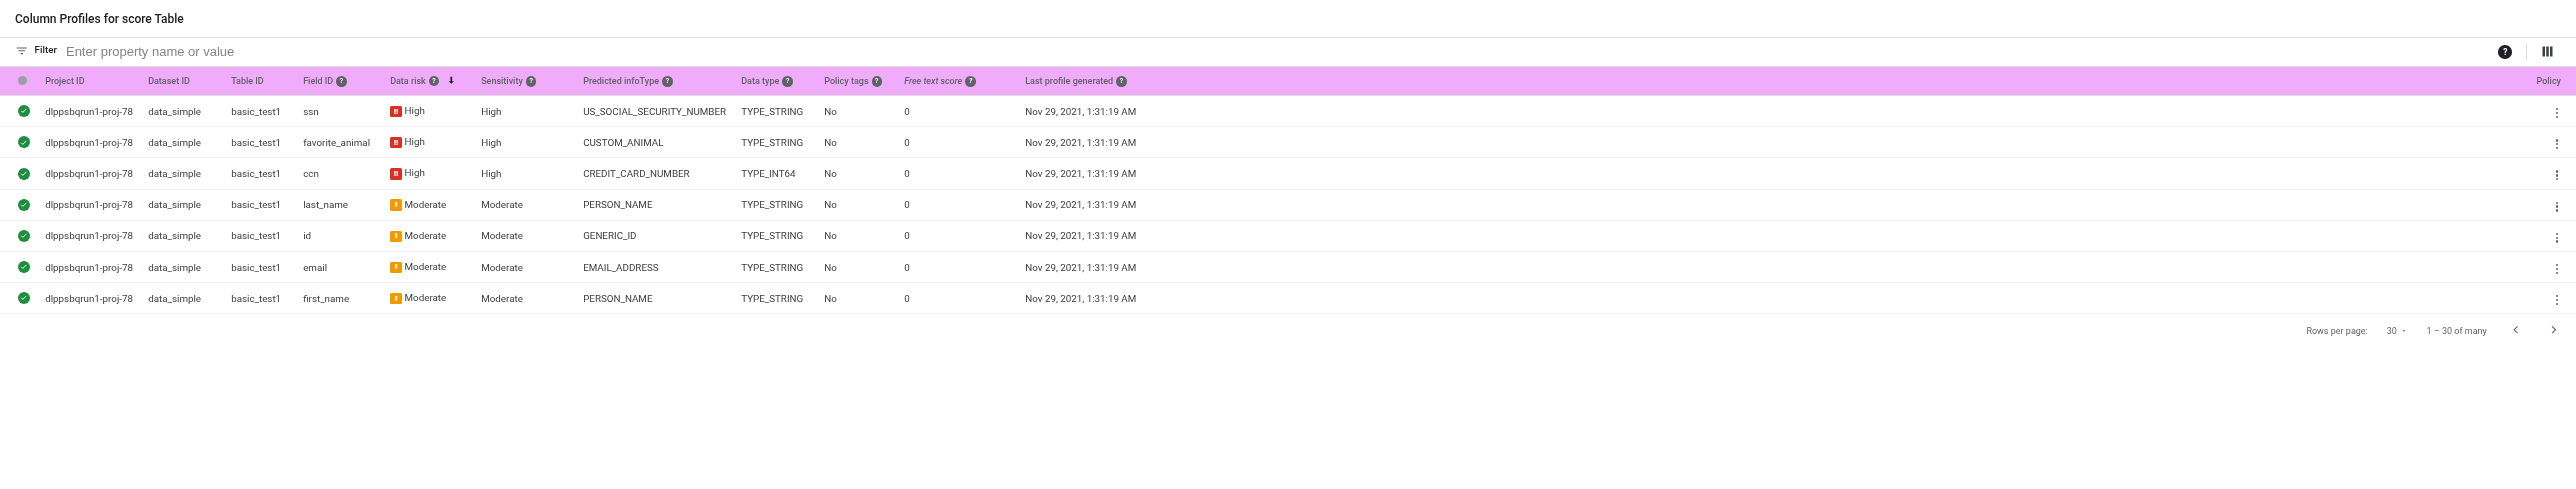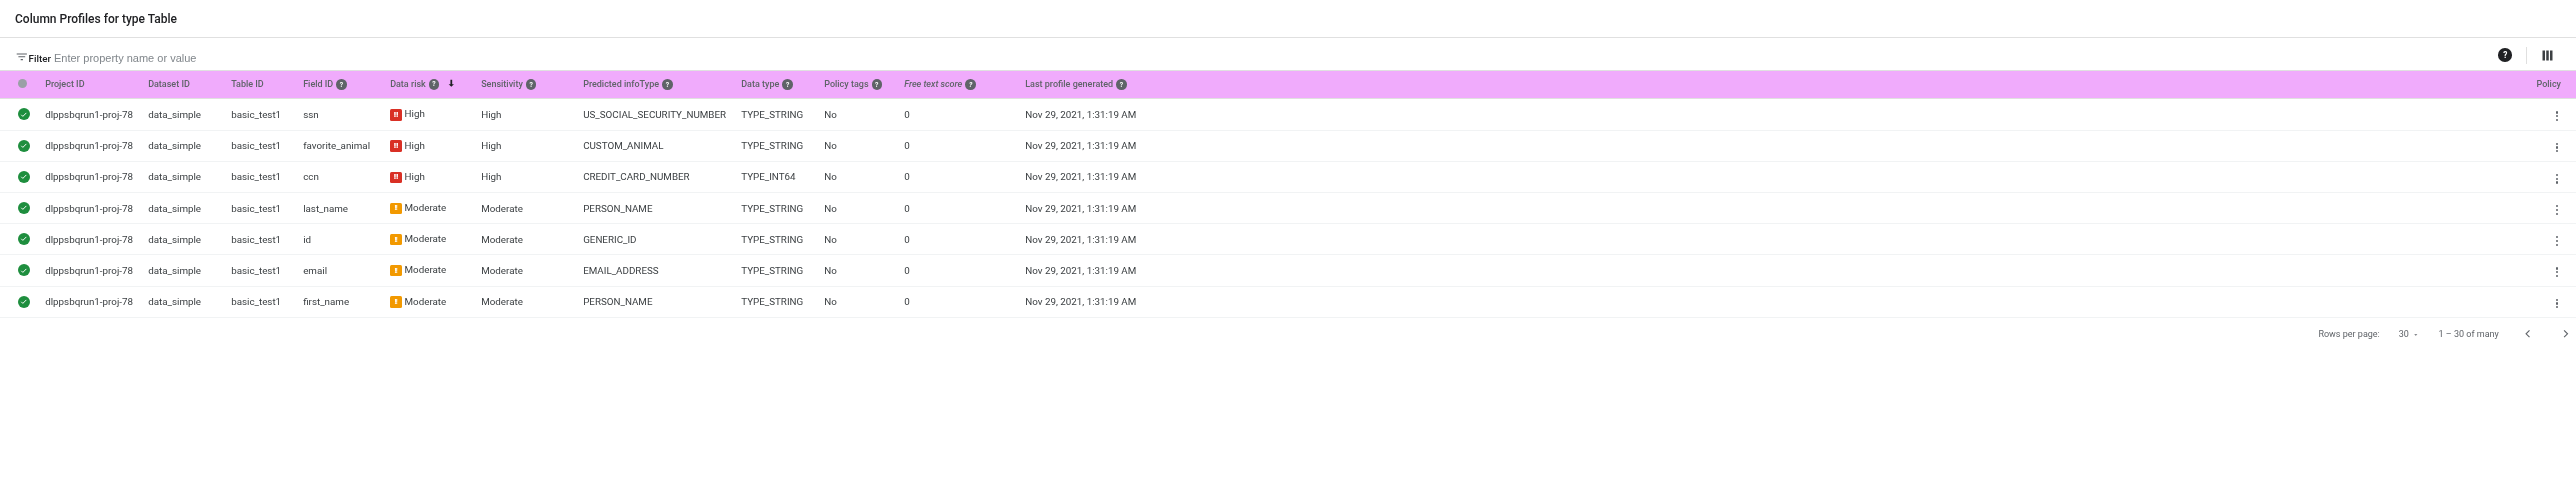--- a/index.html
+++ b/index.html
@@ -14,36 +14,36 @@
     font-size: 12px;
     font-weight: 500;
     color: #202124;
     padding: 6px 15px 10.6px 15px;
   }
   .divider {
     border-top: 0.8px solid #e0e0e0;
   }
   .filter-bar {
     display: flex;
-    align-items: flex-end;
+    align-items: flex-start;
     padding: 6px 15px;
+    gap: 6px;
   }
   .filter-label {
     font-weight: 500;
     color: #202124;
     margin-right: 3px;
   }
   .filter-input {
     border: none;
     outline: none;
-    font-size: 11px;
+    font-size: 13px;
     color: #5f6368;
     flex: 1;
     background: transparent;
-    margin-top: 8px;
   }
   .filter-input::placeholder { color: #80868b; }
   .filter-right {
     display: flex;
     align-items: center;
     gap: 13.6px;
     margin-left: auto;
     padding-right: 6px;
   }
   .icon-btn {
@@ -143,21 +143,21 @@
     cursor: pointer;
     padding: 3px;
   }
   .kebab span {
     width: 2.3px; height: 2.3px; border-radius: 50%; background: #5f6368;
   }
   .footer {
     display: flex;
     align-items: center;
     justify-content: flex-end;
-    padding: 6px 0;
+    padding: 6px 12px;
     gap: 19px;
     font-size: 9px;
     color: #5f6368;
   }
   .rpp-select {
     display: inline-flex;
     align-items: center;
     gap: 3px;
     cursor: pointer;
   }
@@ -171,21 +171,21 @@
   .col-info { width: 151px; }
   .col-dtype { width: 83px; }
   .col-policy { width: 80px; }
   .col-free { width: 121px; font-style: italic; }
   .col-last { width: auto; }
 </style>
 </head>
 <body>
 
 <div class="container">
-  <div class="title">Column Profiles for type Table</div>
+  <div class="title">Column Profiles for score Table</div>
   <div class="divider"></div>
 
   <div class="filter-bar">
     <span class="icon-btn">
       <svg width="13.6" height="13.6" viewBox="0 0 24 24" fill="#5f6368">
           <path d="M10 18h4v-2h-4v2zM3 6v2h18V6H3zm3 7h12v-2H6v2z"></path>
         </svg>
     </span>
     <span class="filter-label">Filter</span>
     <input class="filter-input" placeholder="Enter property name or value" style="">

